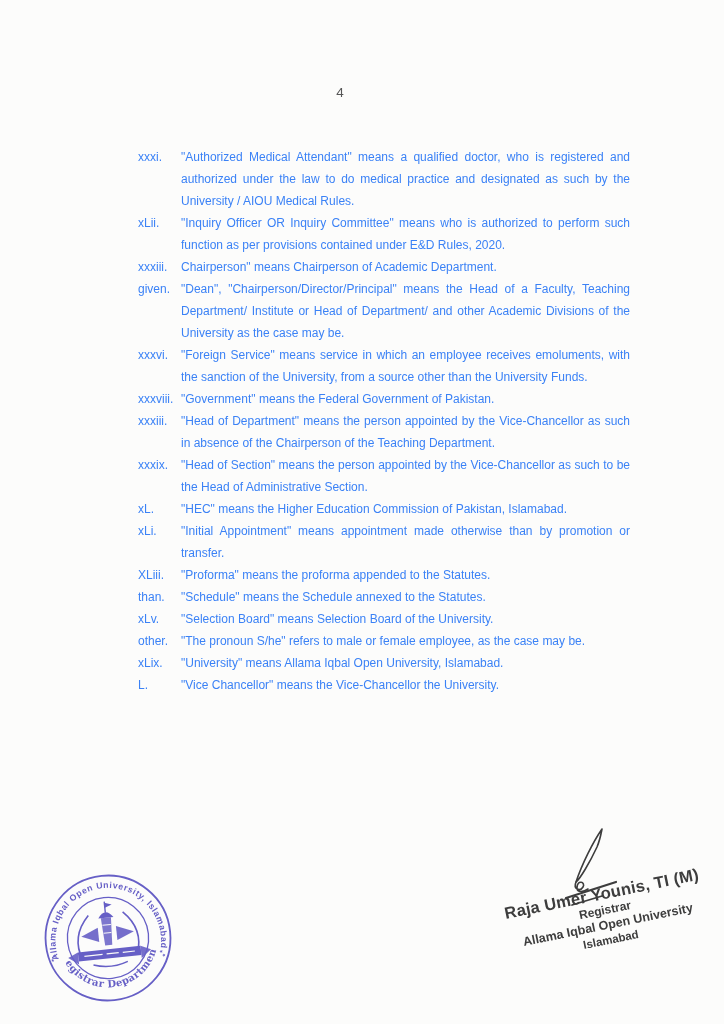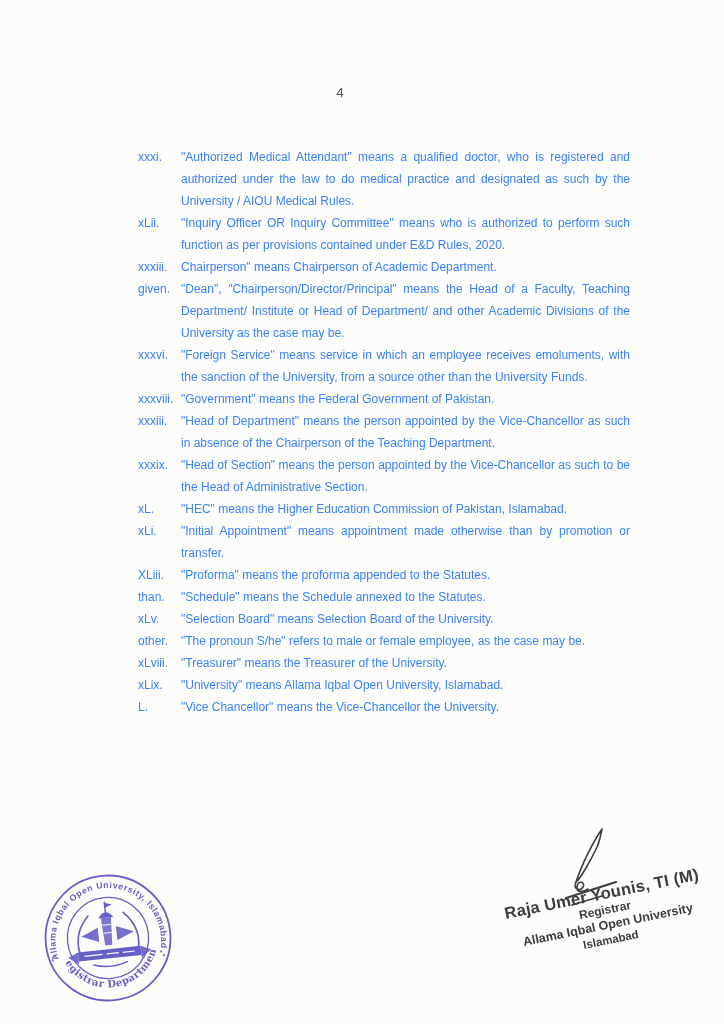--- a/index.html
+++ b/index.html
@@ -112,24 +112,20 @@
       </div>
       <div class="def-row">
         <div class="def-num">xLv.</div>
         <div class="def-text">"Selection Board" means Selection Board of the University.</div>
       </div>
       <div class="def-row">
         <div class="def-num">other.</div>
         <div class="def-text">"The pronoun S/he" refers to male or female employee, as the case may be.</div>
       </div>
       <div class="def-row">
-        <div class="def-num">xLviii.</div>
-        <div class="def-text">"Treasurer" means the Treasurer of the University.</div>
-      </div>
-      <div class="def-row">
         <div class="def-num">xLix.</div>
         <div class="def-text">"University" means Allama Iqbal Open University, Islamabad.</div>
       </div>
       <div class="def-row">
         <div class="def-num">L.</div>
         <div class="def-text">"Vice Chancellor" means the Vice-Chancellor the University.</div>
       </div>
     </div>
 
   <div class="signature-stroke">

